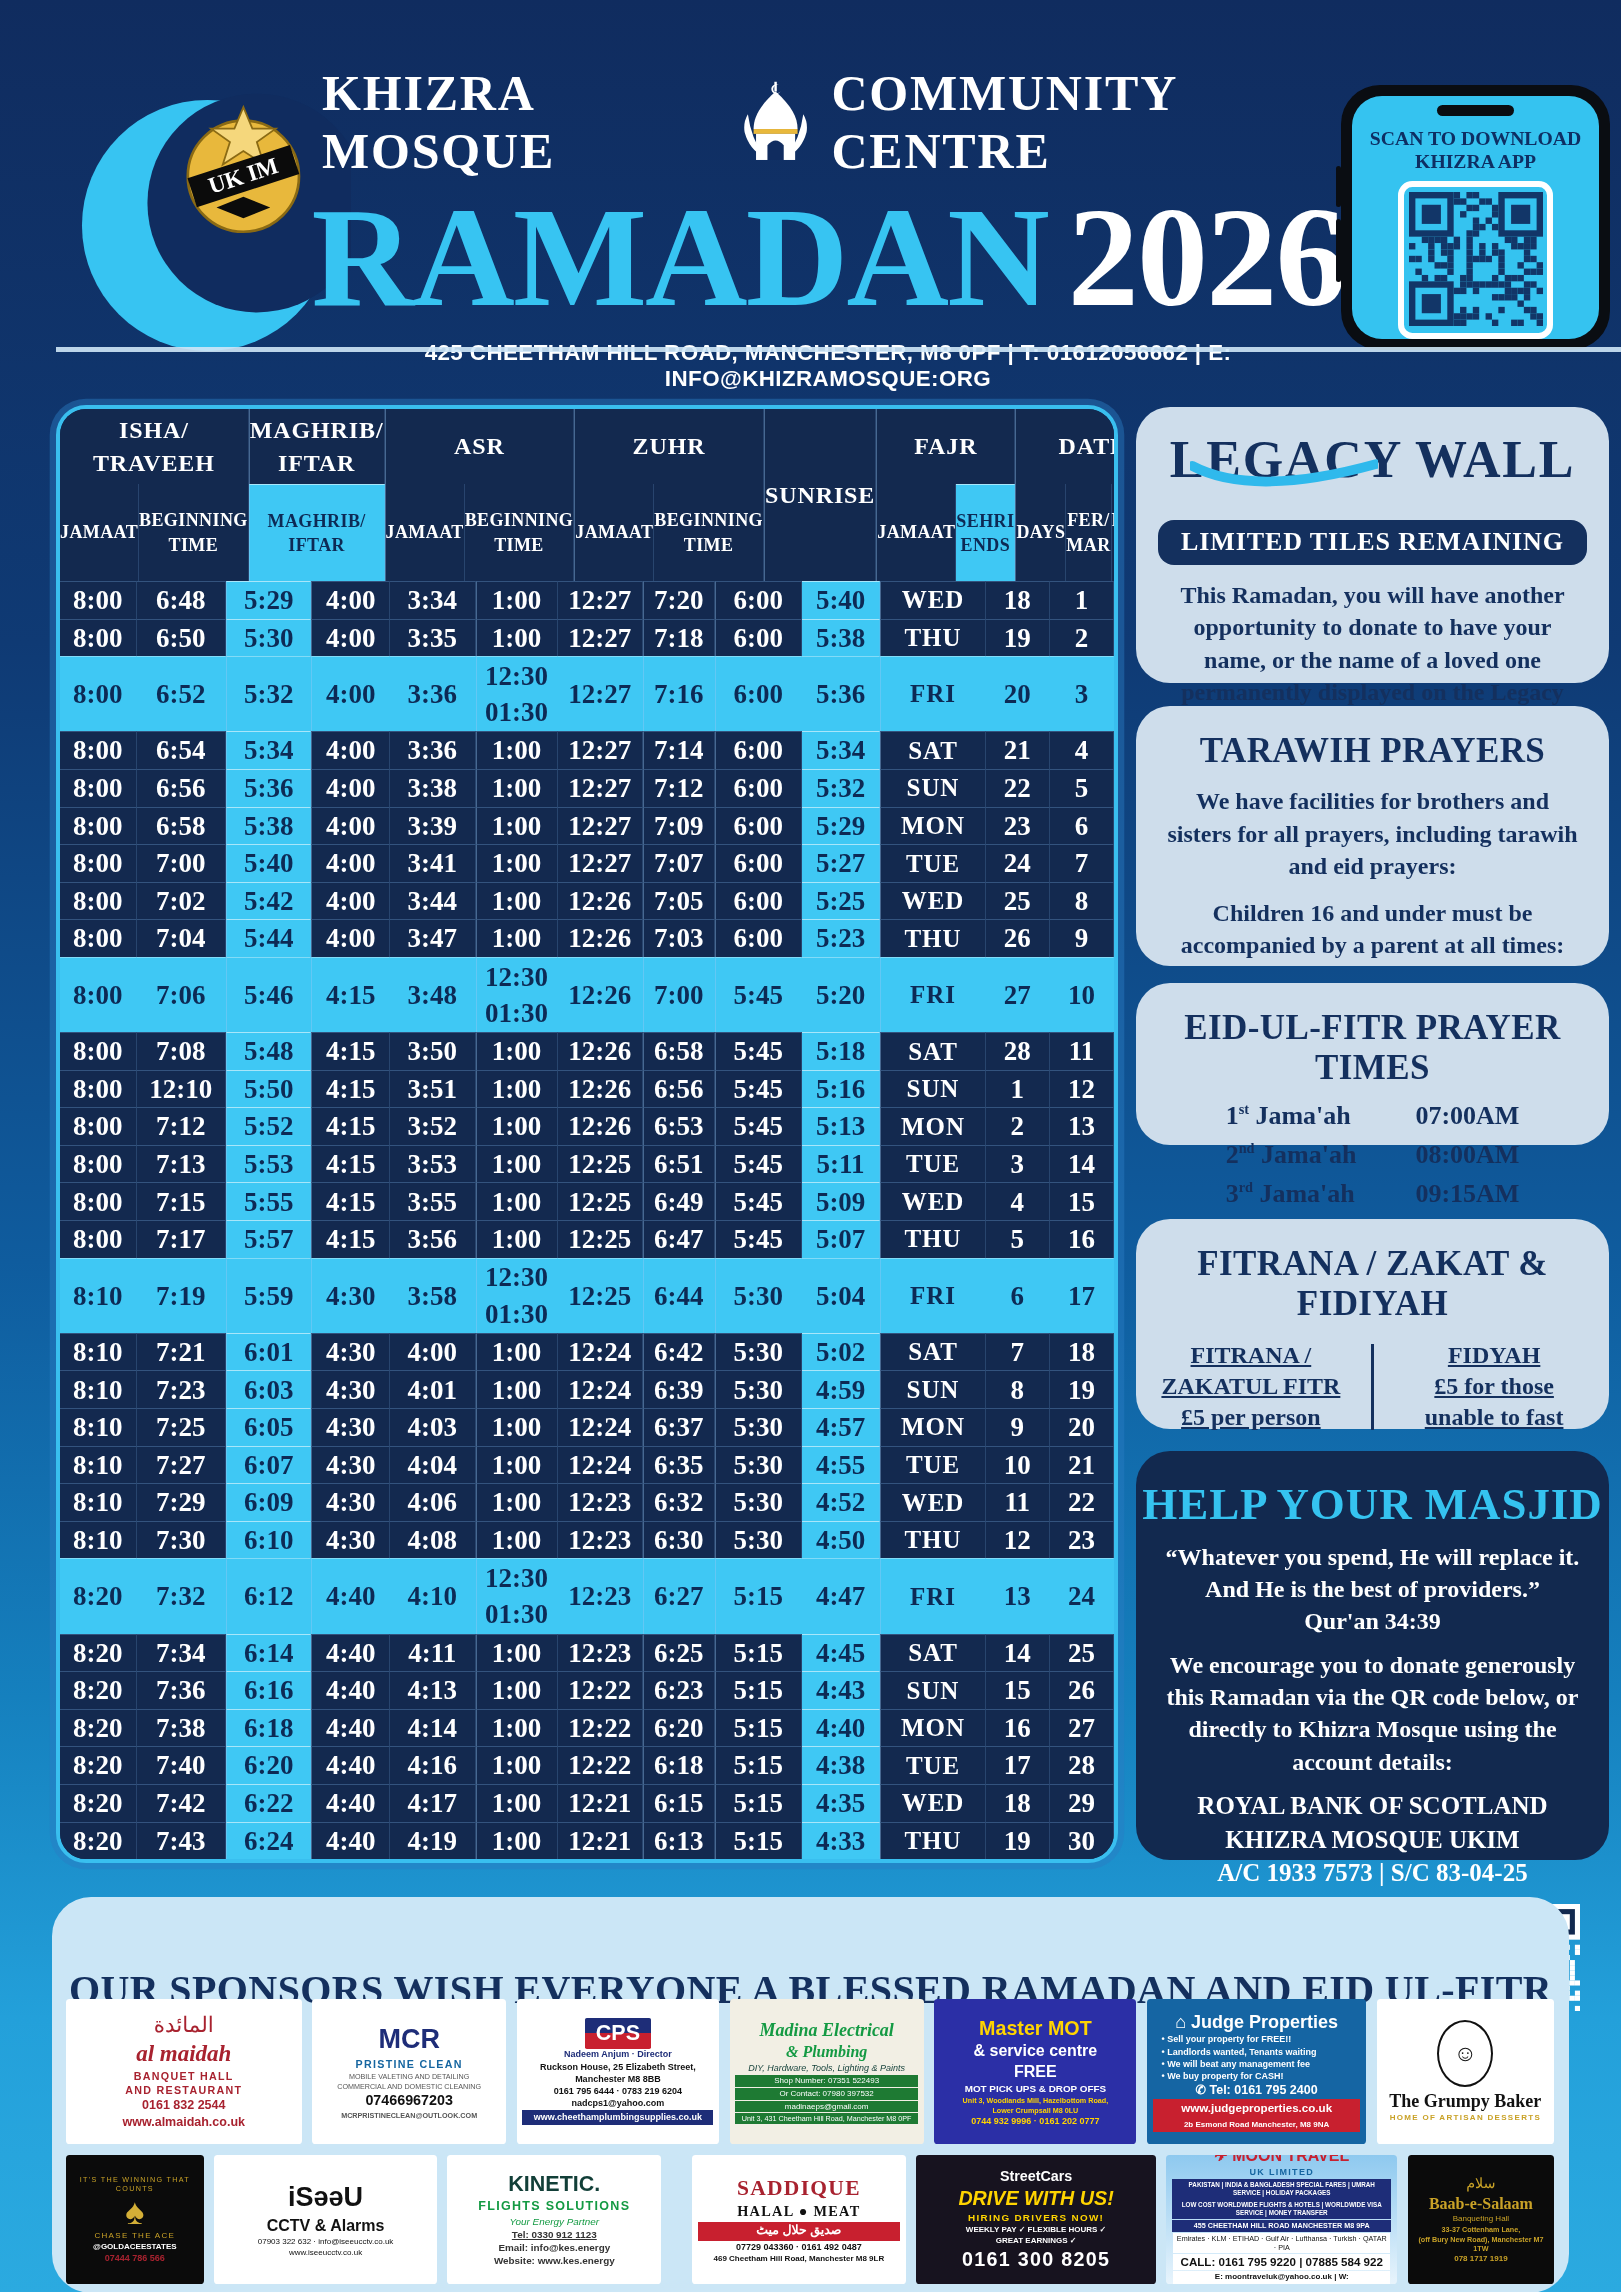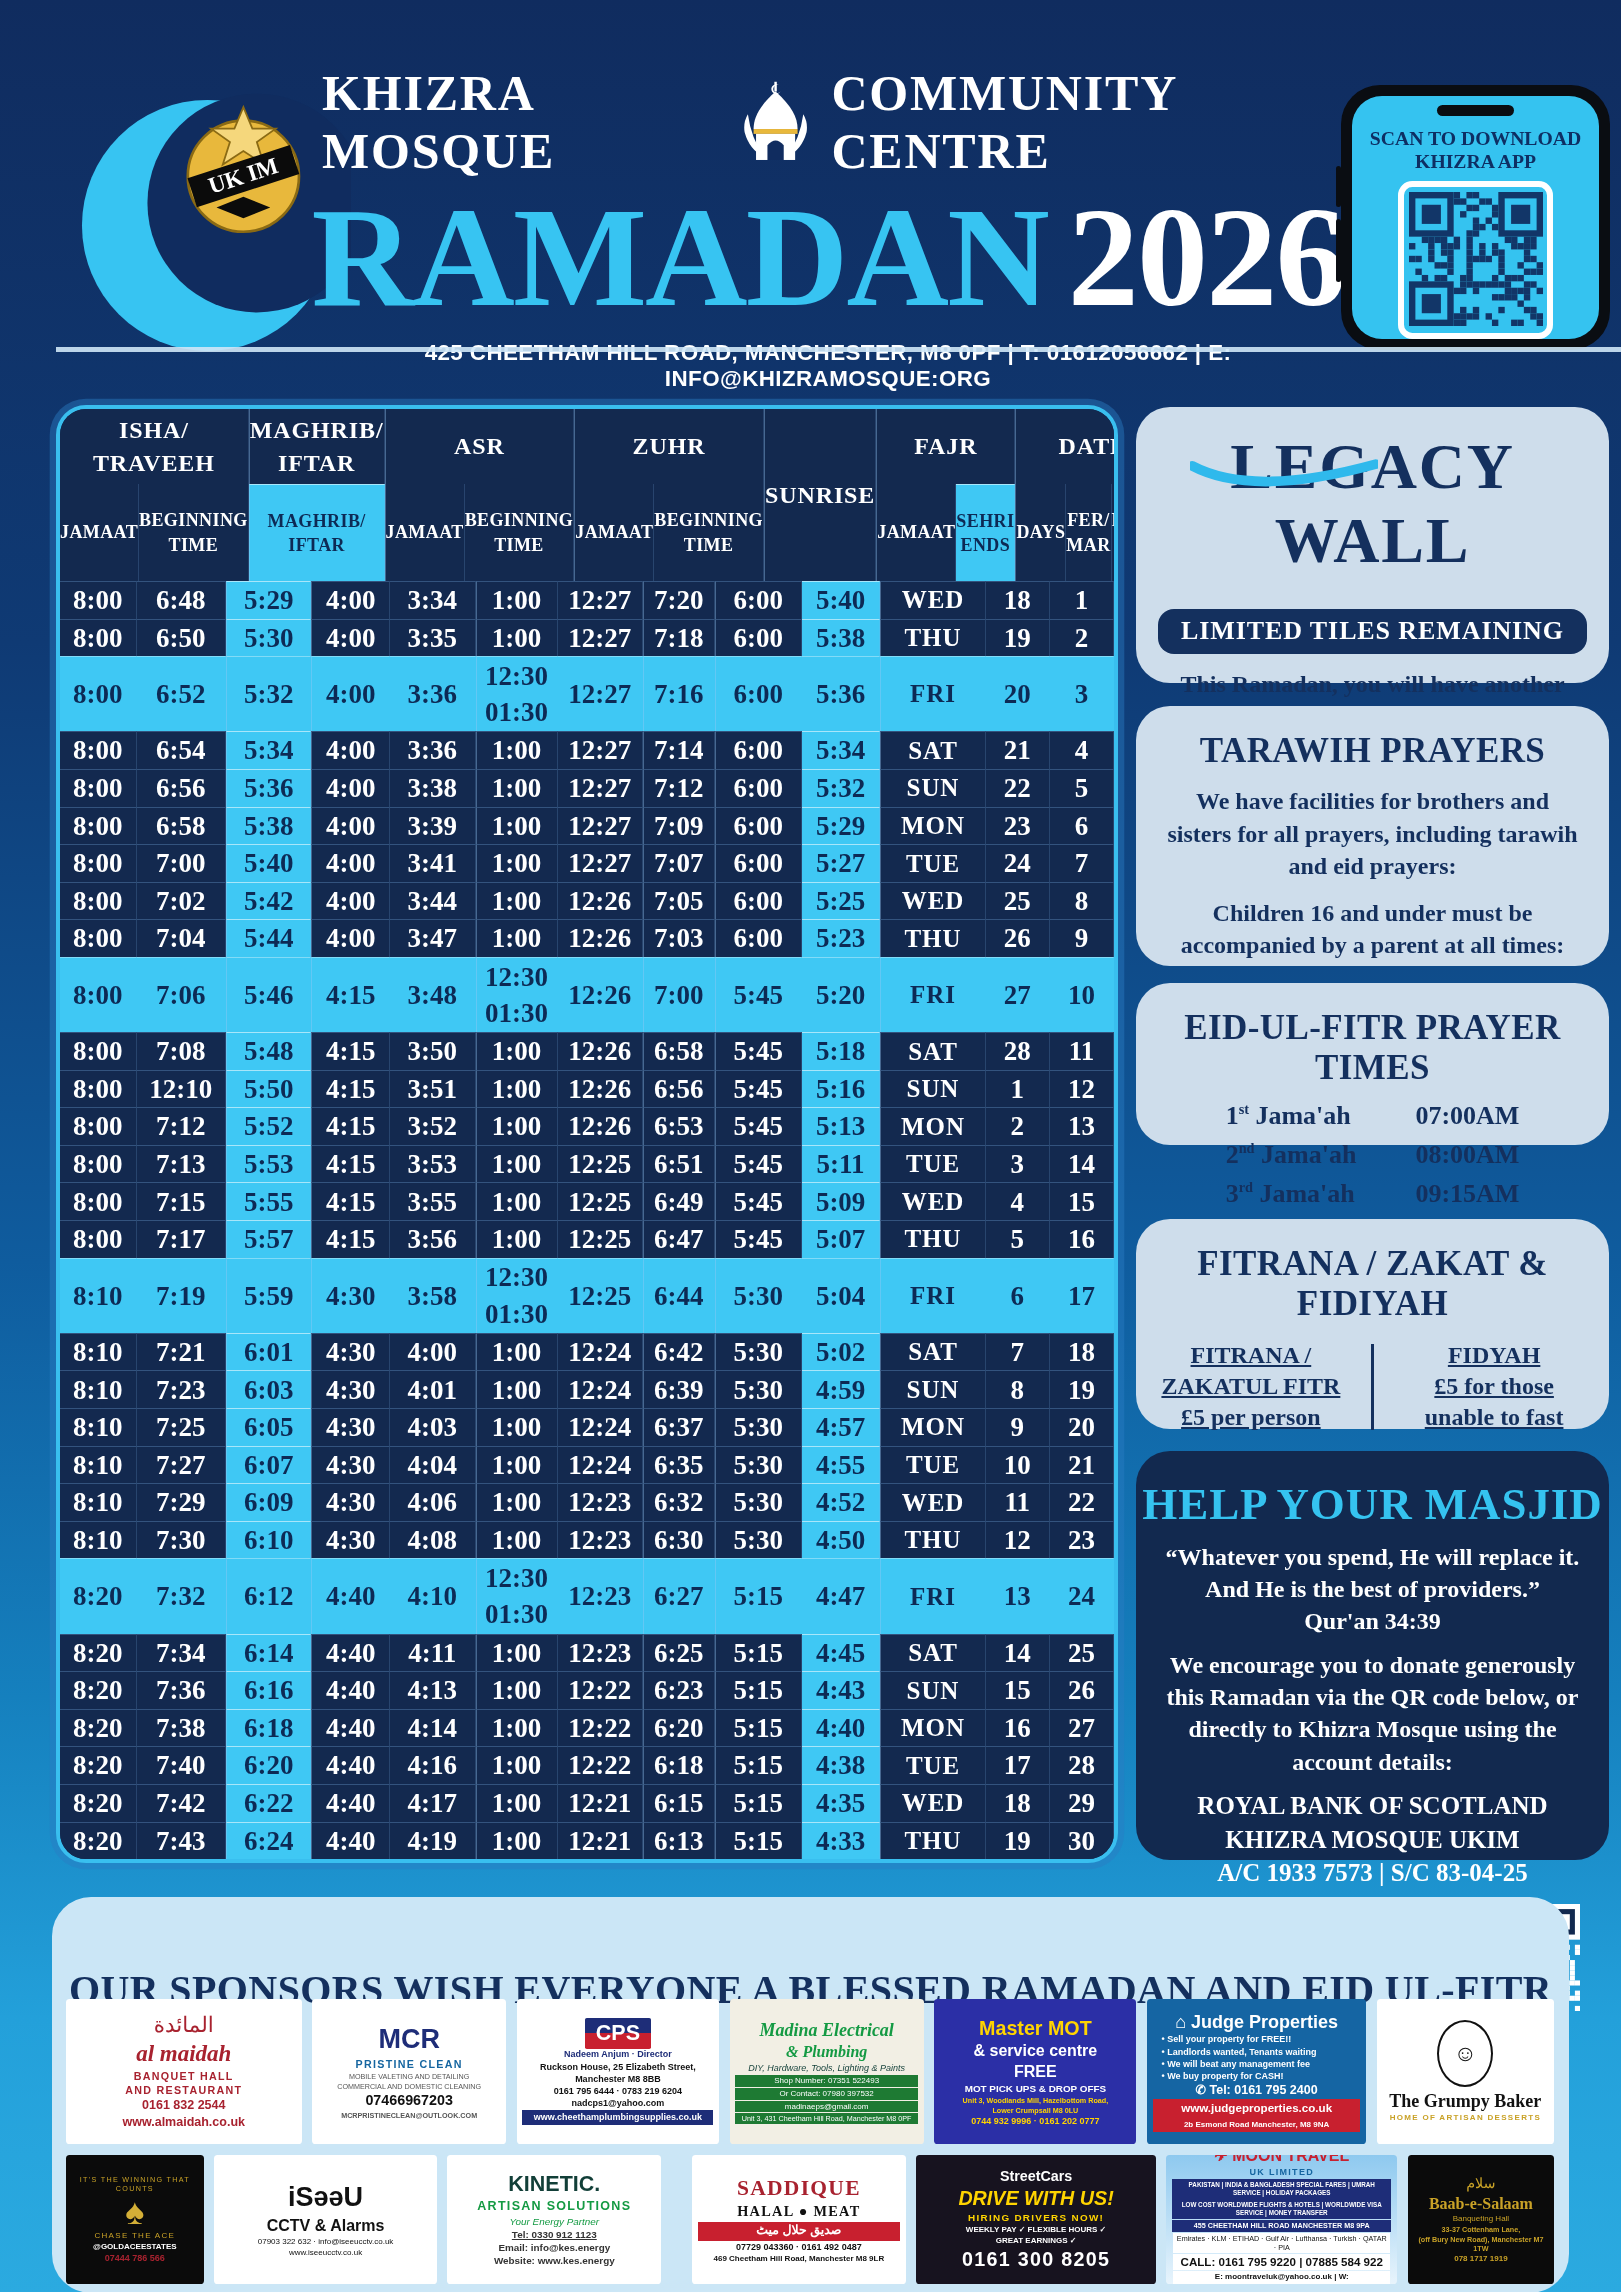--- a/index.html
+++ b/index.html
@@ -45,21 +45,21 @@
   .cell{font-size:27px;}
   .cell.daycol{font-size:25px;letter-spacing:0.9px;}
   .cyanbg{background:#3FC8F4 !important;color:#0D2A55 !important;border-top:0.9px solid rgba(255,255,255,.55);}
   .trow.friday .cell{background:#3FC8F4;color:#0D2A55;border-top-color:rgba(255,255,255,.35);border-right-color:transparent;}
   .gsep{border-left:1.8px solid rgba(150,200,245,.40);}
   
   .card{position:absolute;left:1136px;width:473px;box-sizing:border-box;border-radius:34px;text-align:center;
     font-family:"Liberation Serif",serif;color:#14305E;}
   .card.light{background:#CEDDEB;}
   .card.darkc{background:#12294F;color:#fff;}
-  .legacy-logo{position:relative;font-weight:700;font-size:64px;letter-spacing:1.8px;color:#14305E;margin-top:23px;}
+  .legacy-logo{position:relative;font-weight:700;font-size:52px;letter-spacing:1.8px;color:#14305E;margin-top:23px;}
   .legacy-logo svg{position:absolute;left:54px;top:27px;width:188px;height:41px;}
   .pill{display:inline-block;background:#14305E;color:#fff;border-radius:16px;padding:7.2px 23px;
     font-size:26px;font-weight:700;letter-spacing:0.9px;margin-top:14.3px;font-family:"Liberation Serif",serif;}
   .card p{font-weight:700;font-size:24px;line-height:1.35;margin:14.3px 27px;white-space:pre-line;}
   .card h3{font-size:35px;font-weight:700;margin:25px 9px 5.4px;letter-spacing:0.4px;}
   .eid-grid{display:grid;grid-template-columns:auto auto;justify-content:center;column-gap:59px;row-gap:9px;
     margin-top:12.5px;font-size:26px;font-weight:700;text-align:left;}
   .eid-grid sup{font-size:14.3px;}
   .fit-cols{display:flex;align-items:stretch;justify-content:center;margin-top:16px;}
   .fit-cols .col{flex:1;font-weight:700;font-size:24px;line-height:1.3;white-space:pre-line;text-decoration:underline;}
@@ -1047,21 +1047,21 @@
         <div class="ln t-red b s10">07444 786 566</div>
       </div>
       <div class="tile " style="flex: 1.25 1 0px;">
         <div class="ln t-black b s30">iSəəU</div>
         <div class="ln t-black b s18">CCTV &amp; Alarms</div>
         <div class="ln t-black s9">07903 322 632 · info@iseeucctv.co.uk</div>
         <div class="ln t-black s9">www.iseeucctv.co.uk</div>
       </div>
       <div class="tile " style="flex: 1.2 1 0px;">
         <div class="ln kin s24">KINETIC.</div>
-        <div class="ln t-green b s14 ls">ARTISAN SOLUTIONS</div>
+        <div class="ln t-green b s14 ls">FLIGHTS SOLUTIONS</div>
         <div class="ln t-green i s11">Your Energy Partner</div>
         <div class="ln t-dgray b s11 u">Tel: 0330 912 1123</div>
         <div class="ln t-dgray b s11">Email: info@kes.energy</div>
         <div class="ln t-dgray b s11">Website: www.kes.energy</div>
       </div>
       <div class="tile " style="flex: 1.2 1 0px; margin-left: 20px;">
         <div class="ln t-red b s24 serif ls">SADDIQUE</div>
         <div class="ln t-black b s16 ls serif">HALAL ● MEAT</div>
         <div class="ln strip-red s14">صدیق حلال میٹ</div>
         <div class="ln t-black b s10">07729 043360 · 0161 492 0487</div>

